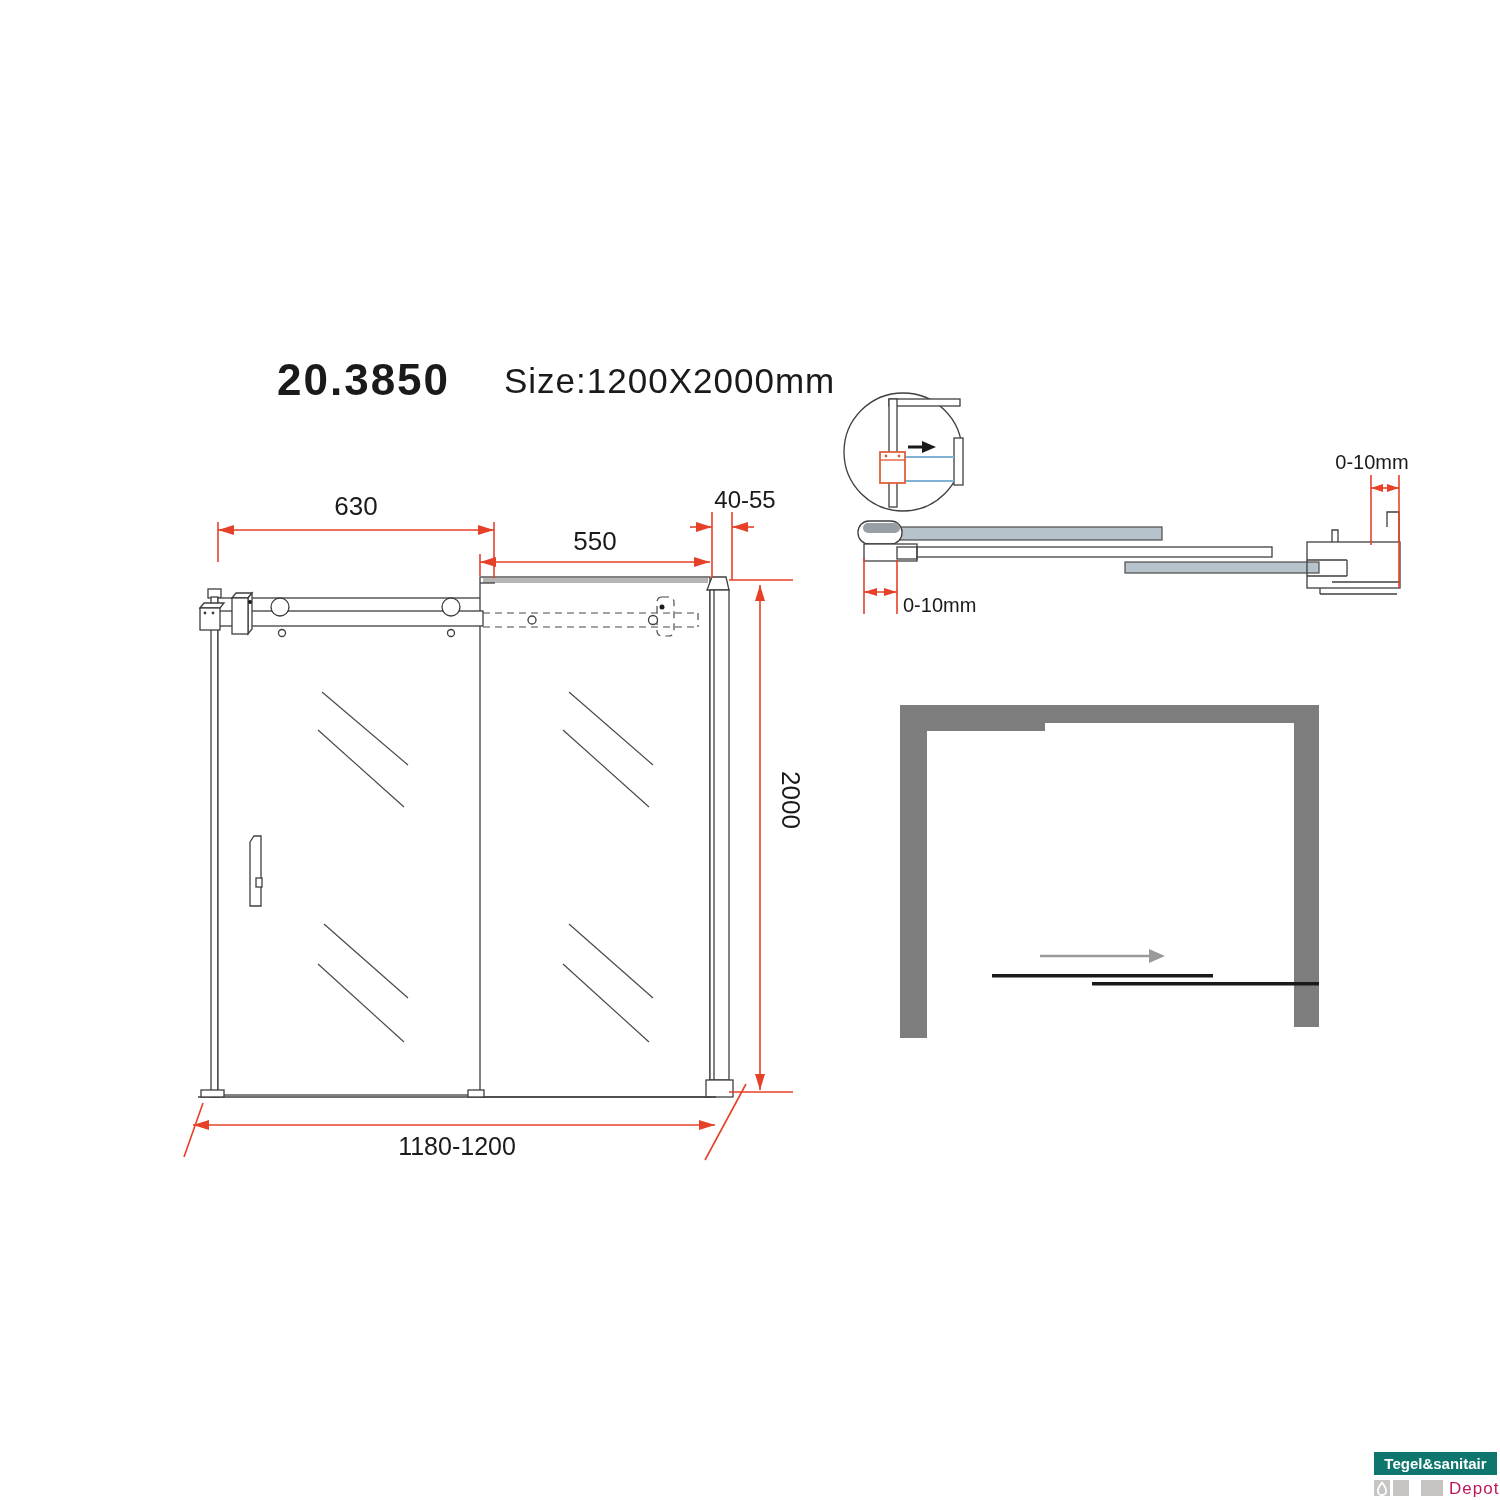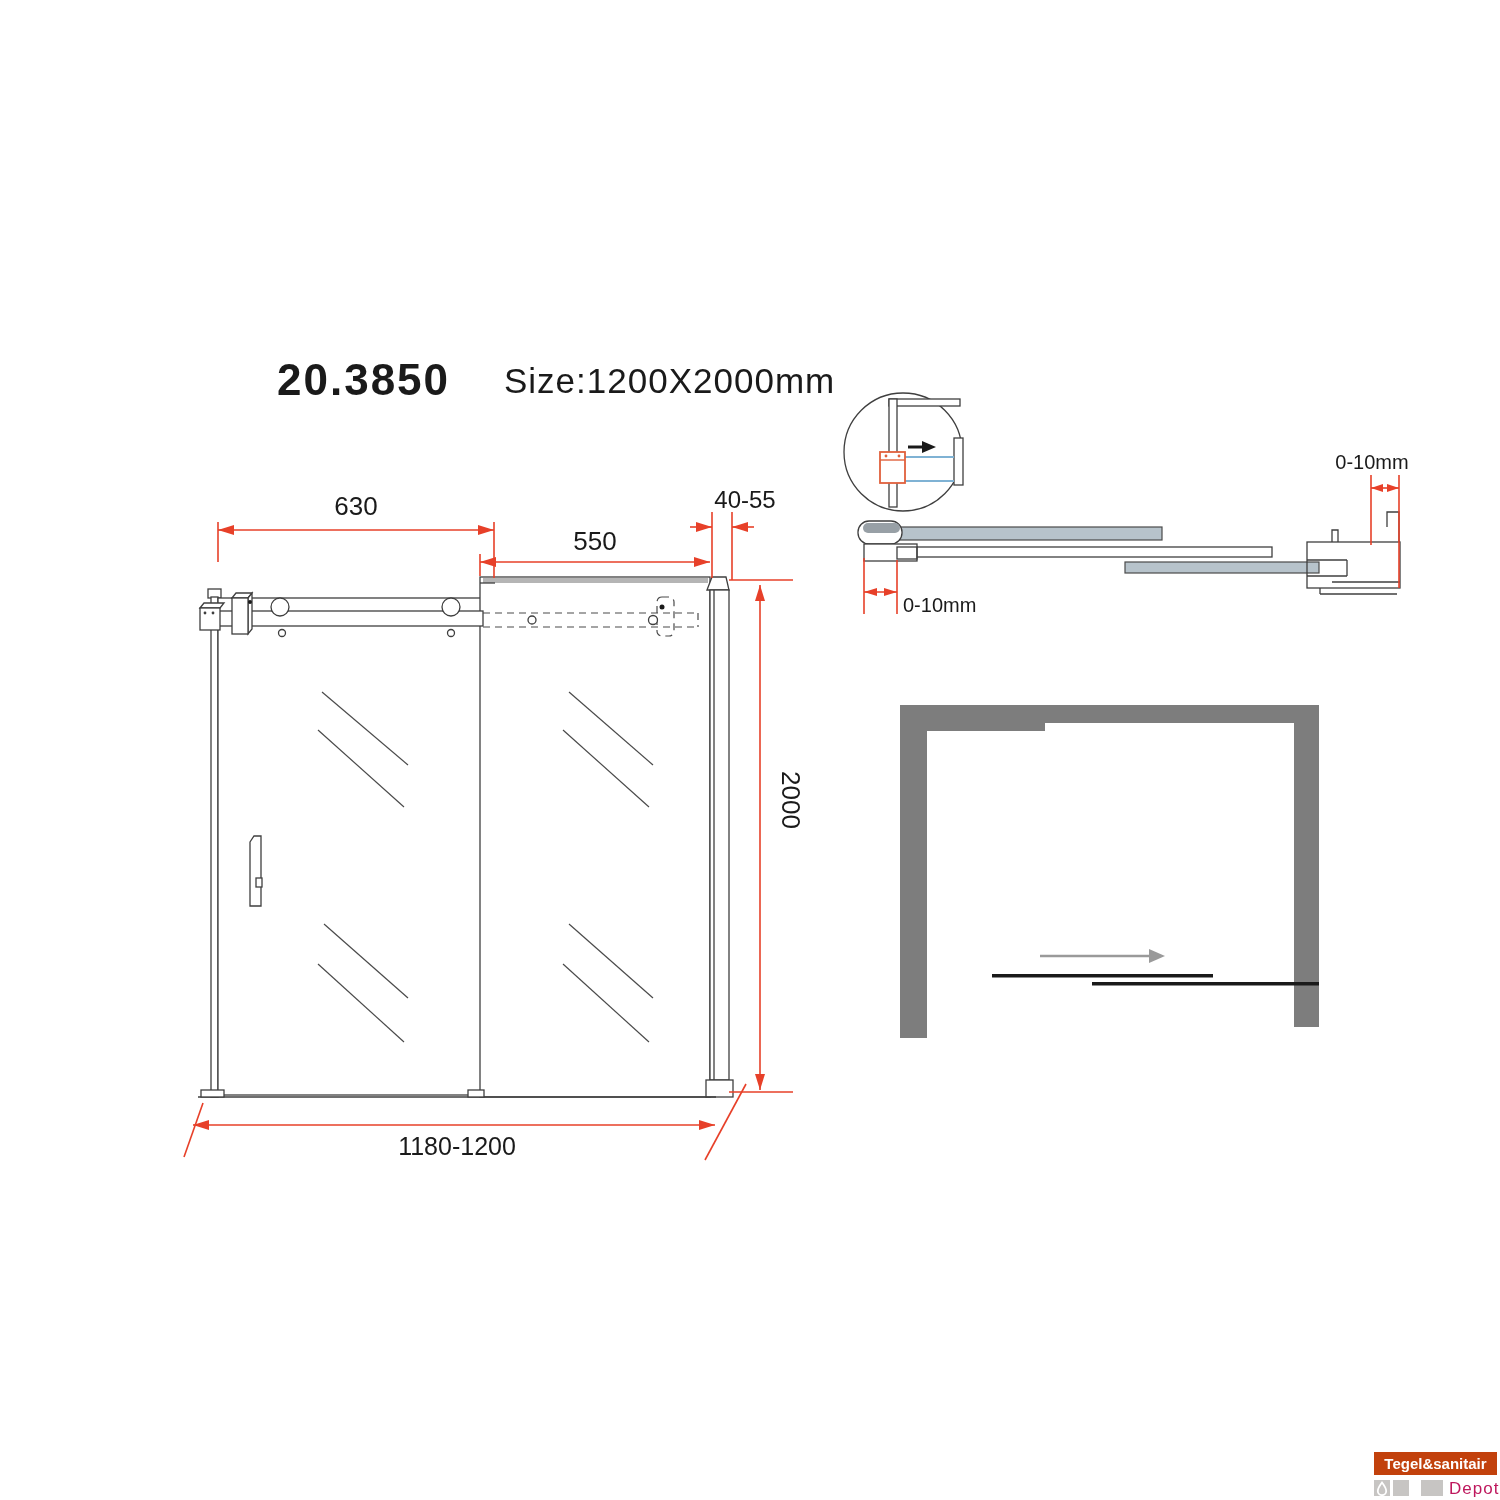--- a/index.html
+++ b/index.html
@@ -15,21 +15,21 @@
   .ln{stroke:#3f3f3f;stroke-width:1.3;fill:none;}
   .lnw{stroke:#3f3f3f;stroke-width:1.3;fill:#ffffff;}
   .lnt{stroke:#4a4a4a;stroke-width:1.2;fill:none;}
   .dash{stroke:#4a4a4a;stroke-width:1.2;fill:none;stroke-dasharray:7 5;}
   .red{stroke:#e74029;stroke-width:1.6;fill:none;}
   .redf{fill:#e74029;stroke:none;}
   .glass{fill:#b7c3cb;stroke:#4a4a4a;stroke-width:1.2;}
   .wall{fill:#7d7d7d;stroke:none;}
   .blue{stroke:#7fb2d4;stroke-width:2;fill:none;}
   .orange{stroke:#e0603c;stroke-width:1.8;fill:#ffffff;}
-  .logo-bar{position:absolute;left:1372px;top:1452px;width:123px;height:23px;background:#c2410c;color:#ffffff;font-weight:bold;font-size:15px;line-height:23px;text-align:center;letter-spacing:0px;}
+  .logo-bar{position:absolute;left:1372px;top:1452px;width:123px;height:23px;background:#0f766e;color:#ffffff;font-weight:bold;font-size:15px;line-height:23px;text-align:center;letter-spacing:0px;}
   .logo-sq{position:absolute;top:1480px;width:16px;height:16px;background:#c7c5c3;}
   .logo-depot{position:absolute;left:1447px;top:1479px;color:#be185d;font-size:17px;letter-spacing:1px;}
 </style>
 </head>
 <body>
 
 <div id="stage">
 <svg width="1500" height="1500" viewBox="0 0 1500 1500" xmlns="http://www.w3.org/2000/svg">
 
   <text class="t-model" x="275" y="395">20.3850</text>

